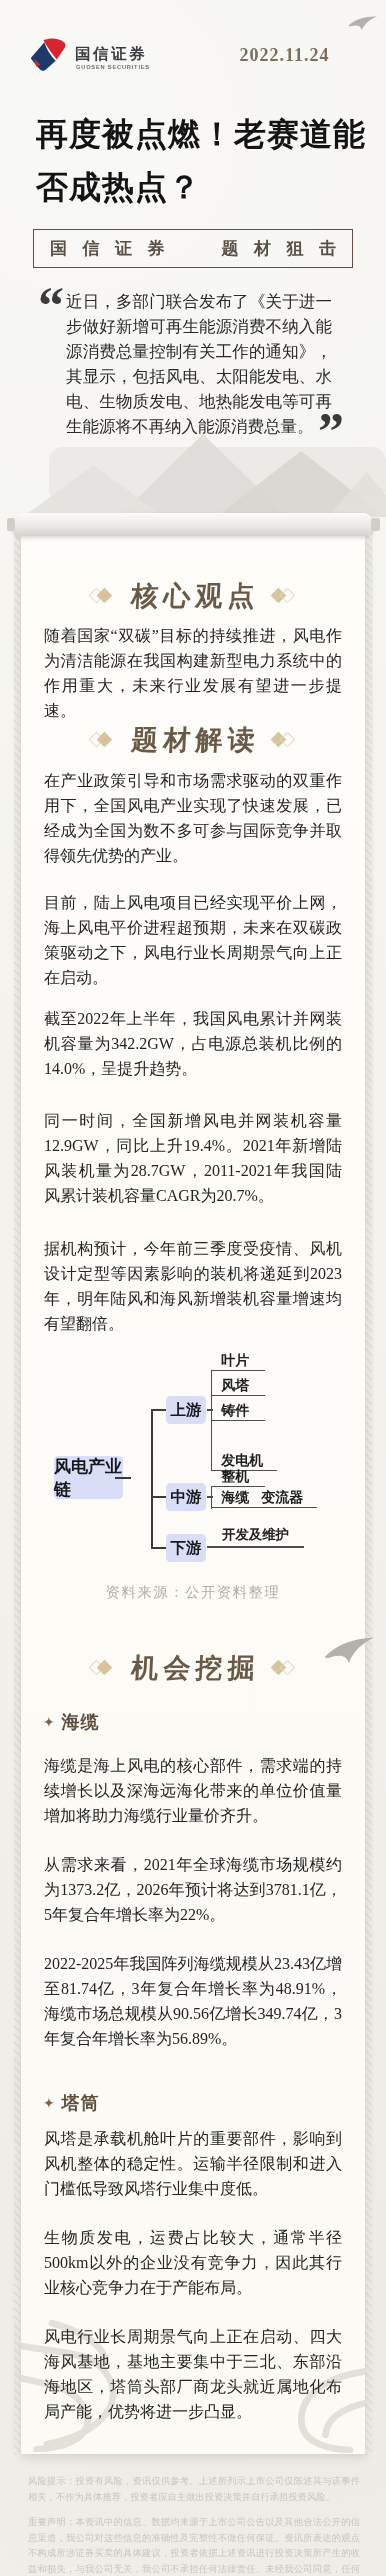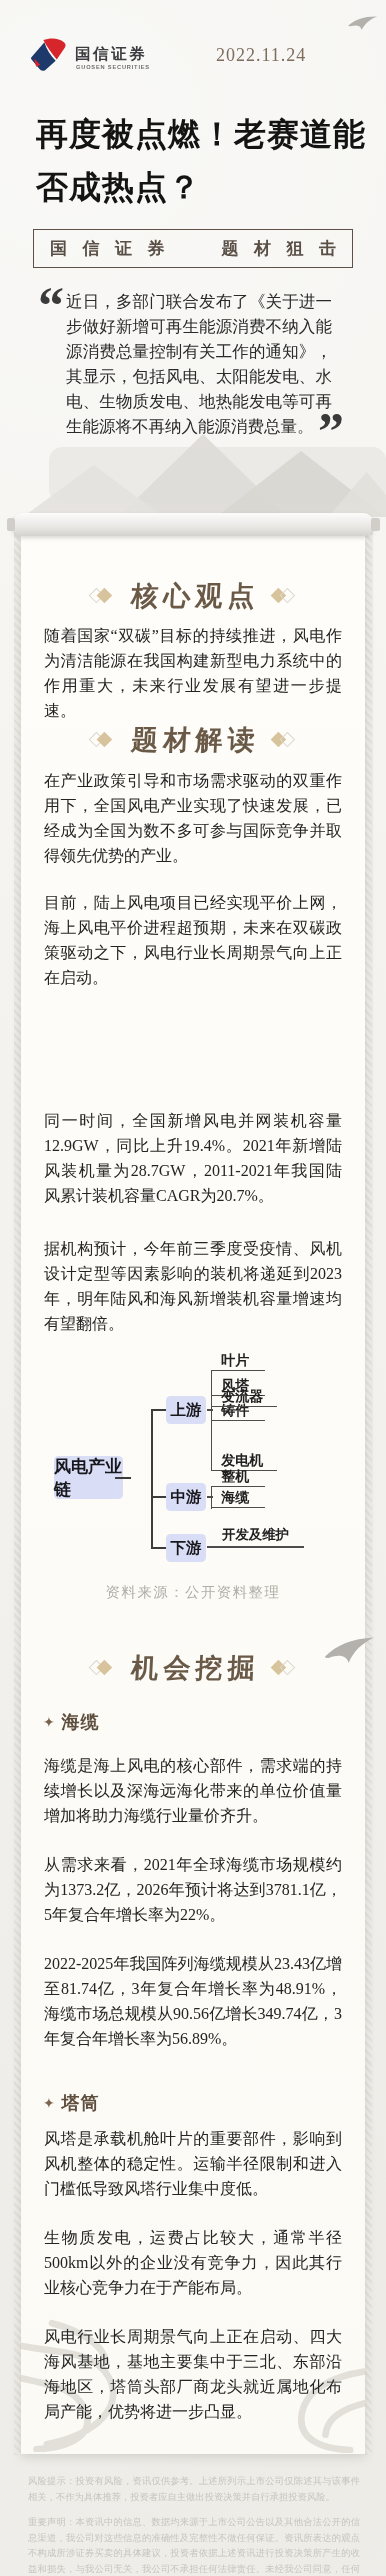--- a/index.html
+++ b/index.html
@@ -13,22 +13,22 @@
     overflow:hidden;
     font-family:"Liberation Serif","DejaVu Serif",serif;
   }
   .abs { position:absolute; }
 
   
   .brand-cn { left:75px; top:44px; font-family:"Liberation Sans","DejaVu Sans",sans-serif;
     font-weight:bold; font-size:15.5px; letter-spacing:2.6px; color:#3d3d41; }
   .brand-en { left:76px; top:64px; font-family:"Liberation Sans","DejaVu Sans",sans-serif;
     font-weight:bold; font-size:5.7px; letter-spacing:0.8px; color:#6e6e72; }
-  .issue-date { left:216px; top:45px; width:137px; text-align:left;
-    font-size:18px; letter-spacing:1px; color:#7c6d5c; }
+  .issue-date { left:216px; top:45px; width:137px; text-align:center;
+    font-size:18px; letter-spacing:1px; color:#7c6d5c;font-weight:bold; }
 
   
   .article-title { left:36px; top:108px; width:330px; font-weight:900;
     font-size:32px; line-height:53px; color:#141414; white-space:pre-line; letter-spacing:1px; }
   .series-badge { left:33px; top:229px; width:320px; height:39px;
     border:1px solid #5e5047; display:flex; align-items:center; justify-content:center; gap:26px; }
   .series-badge span { font-size:17px; color:#5a4f46; letter-spacing:15.5px; padding-left:15.5px; font-weight:bold; }
 
   
   .q-mark { font-weight:bold; font-size:52px; line-height:1; color:#3a3a3a; }
@@ -162,35 +162,36 @@
         <i class="d-fill"></i>
       </span>
     <span class="txt">题材解读</span>
     <span class="orn orn-r">
         <i class="d-fill"></i>
         <i class="d-out"></i>
       </span>
   </div>
   <p class="abs body-p" style="top:890px;">目前，陆上风电项目已经实现平价上网，海上风电平价进程超预期，未来在双碳政策驱动之下，风电行业长周期景气向上正在启动。</p>
   <p class="abs body-p" style="top:768px;">在产业政策引导和市场需求驱动的双重作用下，全国风电产业实现了快速发展，已经成为全国为数不多可参与国际竞争并取得领先优势的产业。</p>
+  <p class="abs body-p" style="top:1006px;">截至2022年上半年，我国风电累计并网装机容量为342.2GW，占电源总装机比例的14.0%，呈提升趋势。</p>
   <p class="abs body-p" style="top:1108px;">同一时间，全国新增风电并网装机容量12.9GW，同比上升19.4%。2021年新增陆风装机量为28.7GW，2011-2021年我国陆风累计装机容量CAGR为20.7%。</p>
   <p class="abs body-p" style="top:1236px;">据机构预计，今年前三季度受疫情、风机设计定型等因素影响的装机将递延到2023年，明年陆风和海风新增装机容量增速均有望翻倍。</p>
 
   <div class="abs node" style="left:54px; top:1456px; width:69px; height:43px; font-size:17px;">风电产业链</div>
   <div class="abs dg-line" style="left:115px; top:1477px; width:15.5px; height:2.1px;"></div>
   <div class="abs dg-line" style="left:151px; top:1409px; width:2.1px; height:140px;"></div>
 
   <div class="abs dg-line" style="left:151px; top:1409px; width:15.5px; height:2.1px;"></div>
   <div class="abs node" style="left:166px; top:1396px; width:40px; height:28px; font-size:15.5px;">上游</div>
   <div class="abs dg-thin" style="left:207px; top:1409px; width:5.7px; height:1.5px;"></div>
   <div class="abs dg-thin" style="left:211px; top:1370px; width:1px; height:101px;"></div>
   <div class="abs leaf" style="top:1349px;">叶片</div>
   <div class="abs leaf" style="top:1374px;">风塔</div>
   <div class="abs leaf" style="top:1399px;">铸件</div>
-  <div class="abs leaf" style="top:1385px; width:66px;">变流器</div>
+  <div class="abs leaf" style="top:1486px; width:66px;margin-left:40px;">变流器</div>
   <div class="abs leaf" style="top:1449px; width:66px;text-align:right;">发电机</div>
 
   <div class="abs dg-line" style="left:151px; top:1496px; width:15.5px; height:2.1px;"></div>
   <div class="abs node" style="left:166px; top:1483px; width:40px; height:28px; font-size:15.5px;">中游</div>
   <div class="abs dg-thin" style="left:207px; top:1496px; width:5.7px; height:1.5px;"></div>
   <div class="abs dg-thin" style="left:211px; top:1487px; width:1px; height:21.6px;"></div>
   <div class="abs leaf" style="top:1465px;">整机</div>
   <div class="abs leaf" style="top:1486px;">海缆</div>
 
   <div class="abs dg-line" style="left:151px; top:1547px; width:15.5px; height:2.1px;"></div>

